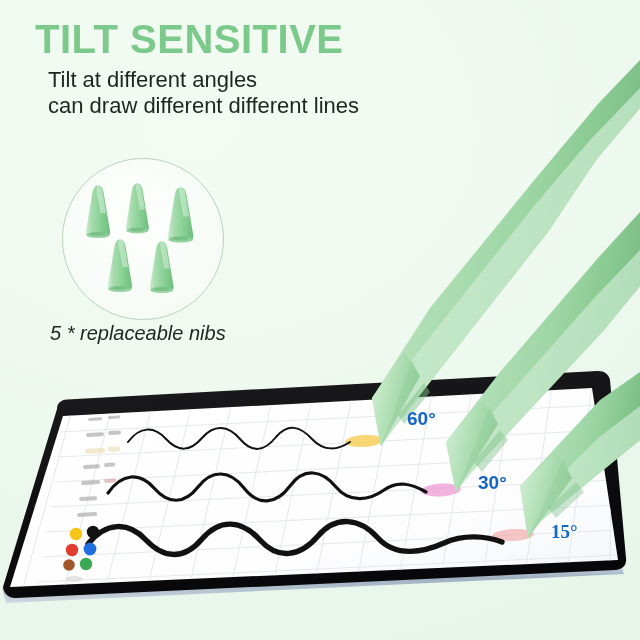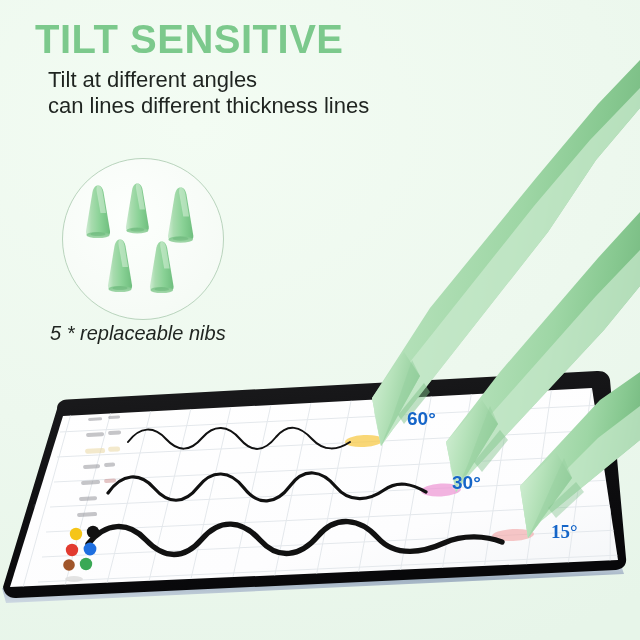--- a/index.html
+++ b/index.html
@@ -83,39 +83,39 @@
   
   .angle-label {
     position: absolute;
     font-size: 19px;
     font-weight: bold;
     color: #1565c8;
     text-shadow: 0 0 2px rgba(255,255,255,0.85);
     white-space: nowrap;
   }
   .angle-60 { left: 407px; top: 408px; }
-  .angle-30 { left: 452px; top: 472px; }
+  .angle-30 { left: 478px; top: 472px; }
   .angle-15 { left: 551px; top: 521px; font-family: Liberation Serif, serif; }
 
   
   #pens-svg {
     position: absolute;
     left: 0; top: 0;
     pointer-events: none;
   }
 </style>
 </head>
 <body>
 
 <div id="stage">
   <div id="bg-gradient"></div>
 
   <div class="headline">TILT SENSITIVE</div>
   <div class="subline l1">Tilt at different angles</div>
-  <div class="subline l2">can lines different thickness lines</div>
+  <div class="subline l2">can draw different different lines</div>
 
   <div id="nib-circle">
     <svg width="160" height="160" viewBox="0 0 160 160">
       <defs>
         <linearGradient id="nibGrad" x1="0" y1="0" x2="1" y2="0">
           <stop offset="0%" stop-color="#cfecd3"></stop>
           <stop offset="22%" stop-color="#a9dcaf"></stop>
           <stop offset="58%" stop-color="#8ad296"></stop>
           <stop offset="100%" stop-color="#6fbe7e"></stop>
         </linearGradient>

